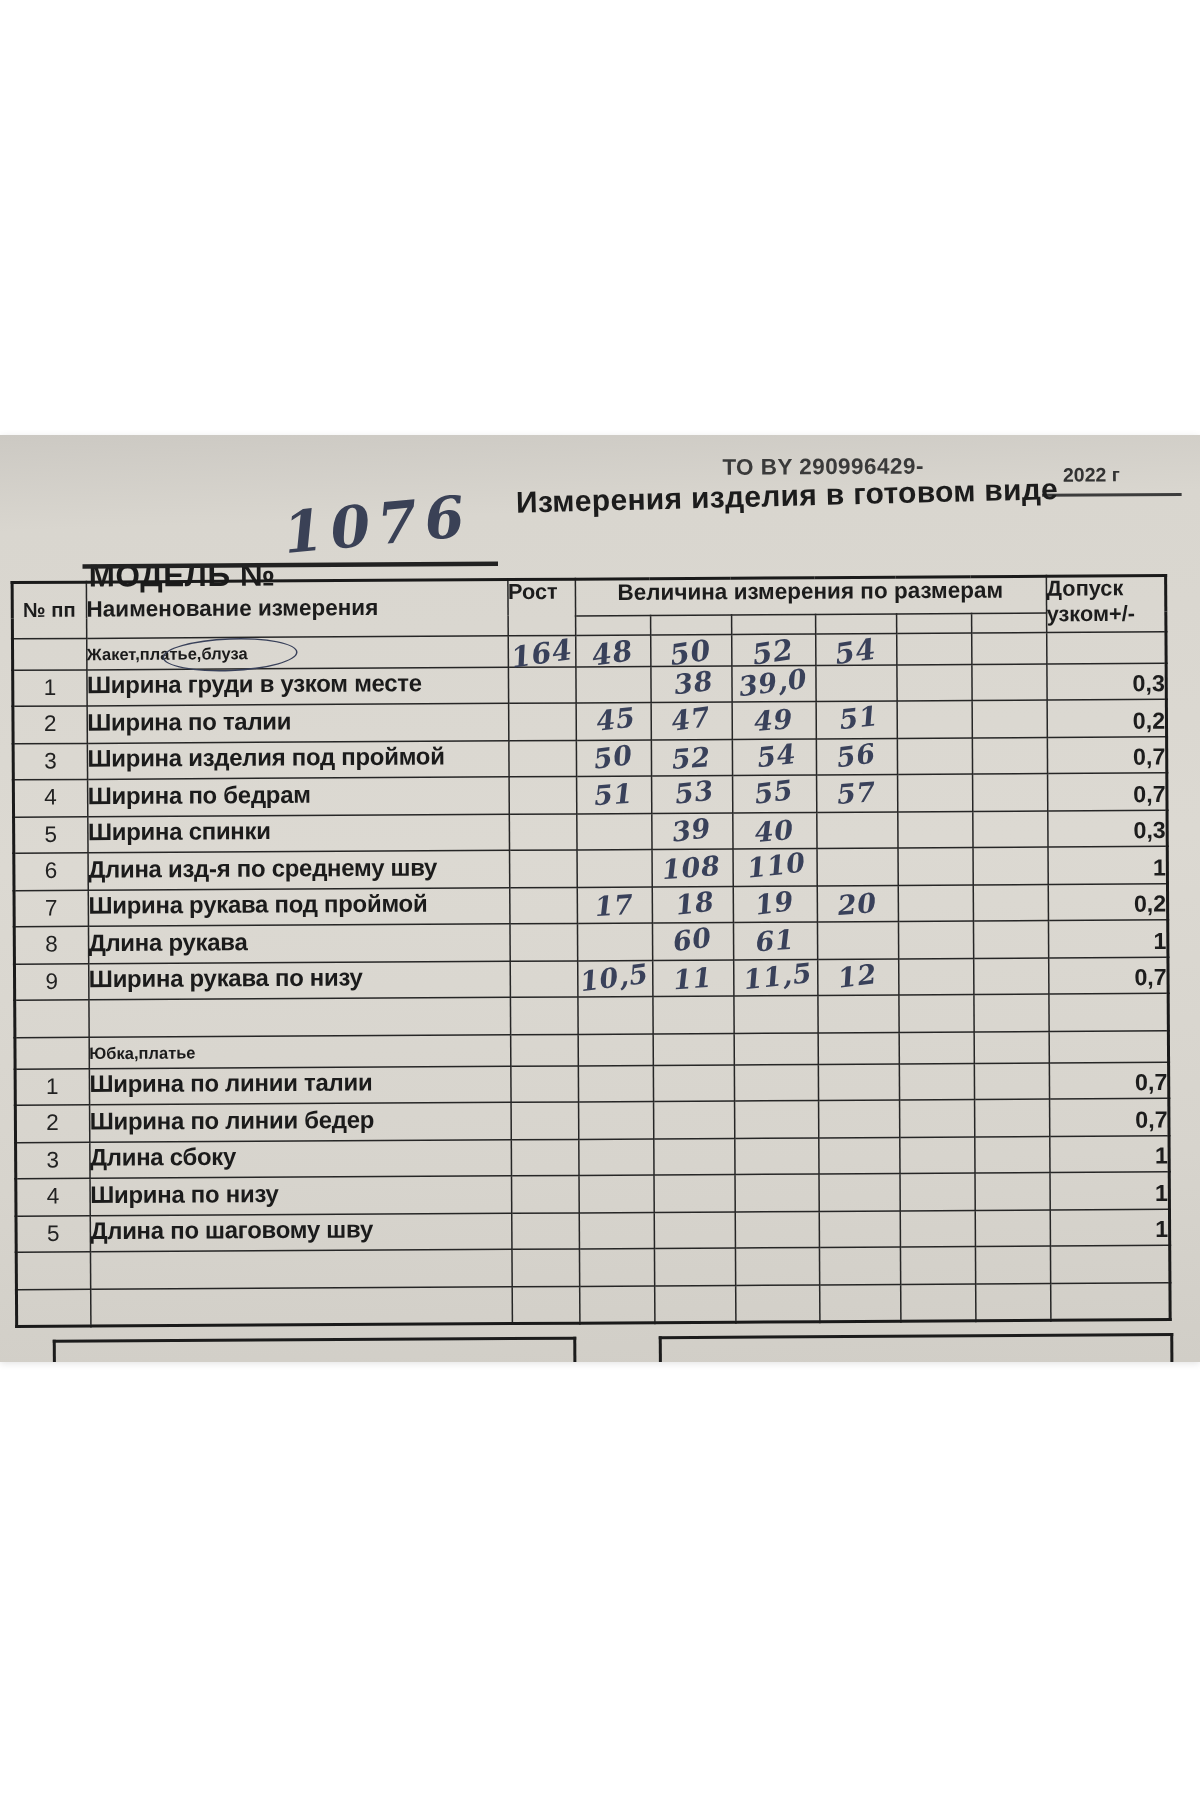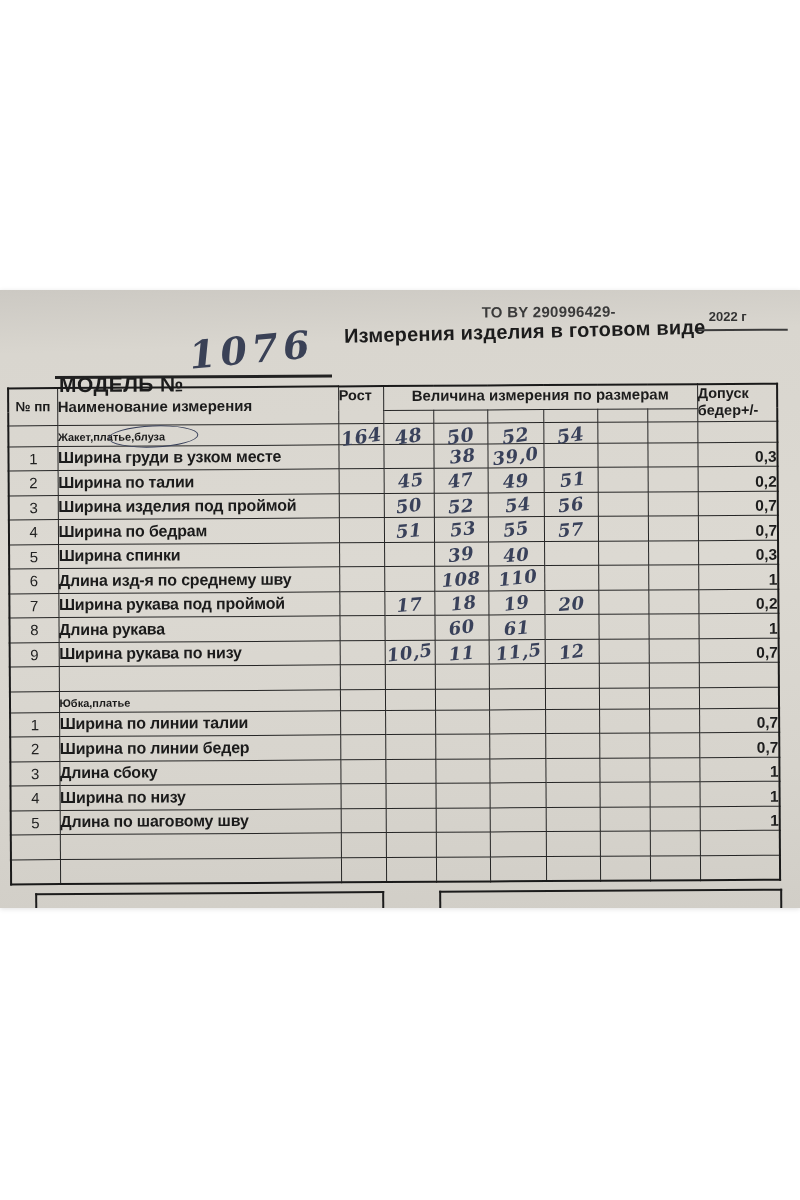--- a/index.html
+++ b/index.html
@@ -93,21 +93,21 @@
         <col style="width:80px">
       </colgroup>
       <thead>
         <tr class="main-head">
           <th class="th-num" rowspan="2">№ пп</th>
           <th class="th-name" rowspan="2">Наименование измерения</th>
           <th class="th-rost" rowspan="2">Рост</th>
           <th class="th-group" colspan="6">Величина измерения по размерам</th>
           <th class="th-tol" rowspan="2">
             <div>Допуск</div>
-            <div>бедер+/-</div>
+            <div>узком+/-</div>
           </th>
         </tr>
         <tr class="subhead">
           <th></th>
           <th></th>
           <th></th>
           <th></th>
           <th></th>
           <th></th>
         </tr>

